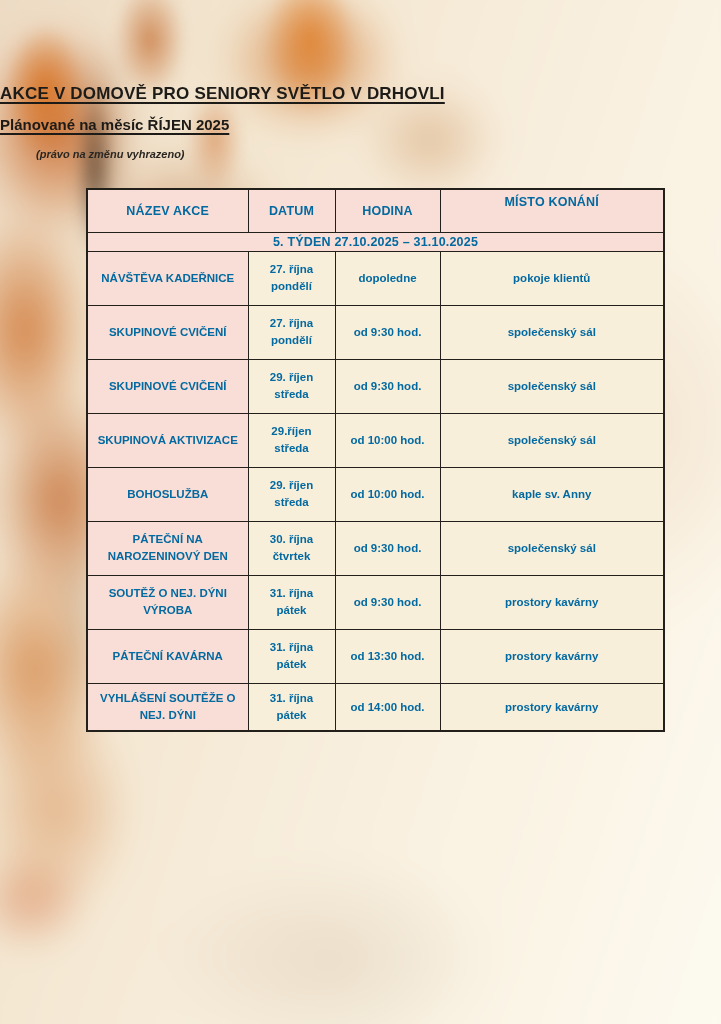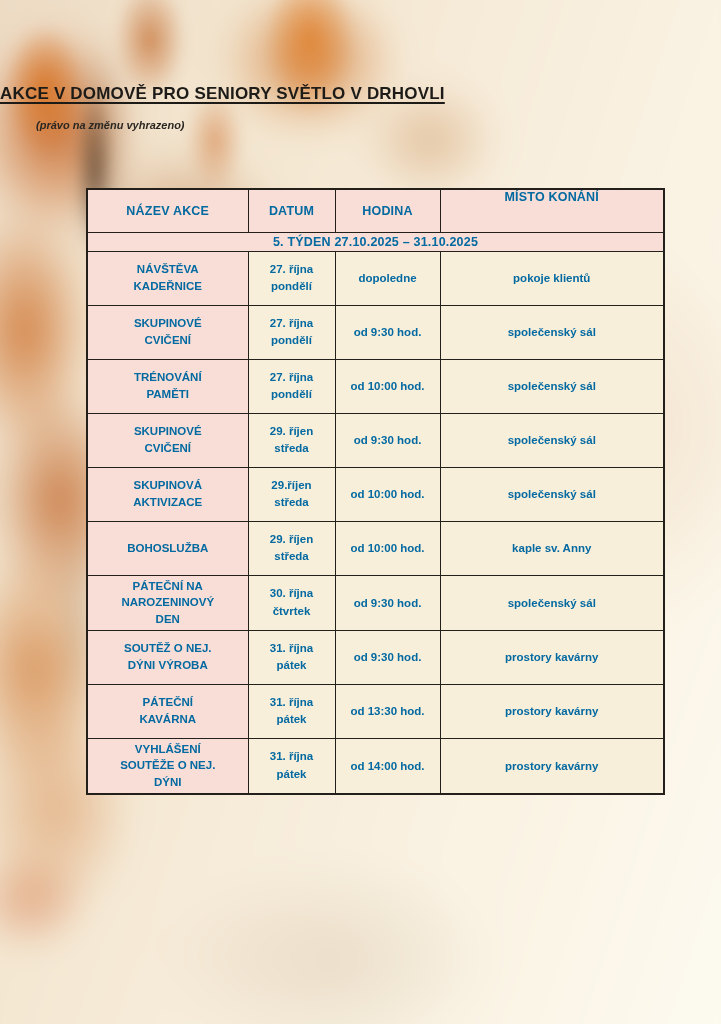--- a/index.html
+++ b/index.html
@@ -64,43 +64,44 @@
     border-collapse: collapse; table-layout: fixed;
     color: #0369a1;
   }
   .events-table td, .events-table th {
     border: 1.6px solid #23201b;
     text-align: center; vertical-align: middle;
     overflow: hidden;
   }
   .events-table { border: 2px solid #23201b; }
   th.h-cell { background: #f8ded6; font-size: 12.5px; font-weight: bold; height: 43px; letter-spacing: 0.2px; }
-  th.h-place { vertical-align: top; }
+  th.h-place { vertical-align: top; padding-top: 5px; }
   td.week-cell {
     background: #f8ded6; height: 19px;
     font-size: 12.5px; font-weight: bold; letter-spacing: 0.2px;
   }
   tr.row { height: 54px; }
   tr.row-last { height: 48px; }
-  td.c-name  { background: #f8ded6; font-size: 11.5px; font-weight: bold; padding: 2px 27px; line-height: 1.45; margin-left: 34px; }
+  td.c-name  { background: #f8ded6; font-size: 11.5px; font-weight: bold; padding: 2px 2px; line-height: 1.45; margin-left: 34px; }
   td.c-date  { background: #f8efdb; font-size: 11.5px; font-weight: bold; line-height: 1.5; }
   td.c-time  { background: #f8efdb; font-size: 11.5px; font-weight: bold; }
   td.c-place { background: #f8efdb; font-size: 11.5px; font-weight: bold; padding: 13px 6px; }
   .d1, .d2 { display: block; }
 </style>
 </head>
 <body>
 
 <div class="page">
 
   <div class="bg-blobs"></div>
   <div class="bg-leaves-sharp"></div>
 
   <div class="header-block">
     <div class="title">AKCE V DOMOVĚ PRO SENIORY SVĚTLO V DRHOVLI</div>
+    <div class="subtitle">Plánované na měsíc ŘÍJEN 2025</div>
     <div class="note">(právo na změnu vyhrazeno)</div>
   </div>
 
   <table class="events-table">
     <colgroup>
       <col style="width:161px">
         <col style="width:87px">
         <col style="width:105px">
         <col style="width:224px">
     </colgroup>
@@ -127,29 +128,20 @@
       <tr class="row">
         <td class="c-name">SKUPINOVÉ CVIČENÍ</td>
         <td class="c-date">
             <span class="d1">27. října</span>
             <span class="d2">pondělí</span>
           </td>
         <td class="c-time">od 9:30 hod.</td>
         <td class="c-place">společenský sál</td>
       </tr>
       <tr class="row">
-        <td class="c-name">TRÉNOVÁNÍ PAMĚTI</td>
-        <td class="c-date">
-            <span class="d1">27. října</span>
-            <span class="d2">pondělí</span>
-          </td>
-        <td class="c-time">od 10:00 hod.</td>
-        <td class="c-place">společenský sál</td>
-      </tr>
-      <tr class="row">
         <td class="c-name">SKUPINOVÉ CVIČENÍ</td>
         <td class="c-date">
             <span class="d1">29. říjen</span>
             <span class="d2">středa</span>
           </td>
         <td class="c-time">od 9:30 hod.</td>
         <td class="c-place">společenský sál</td>
       </tr>
       <tr class="row">
         <td class="c-name">SKUPINOVÁ AKTIVIZACE</td>

